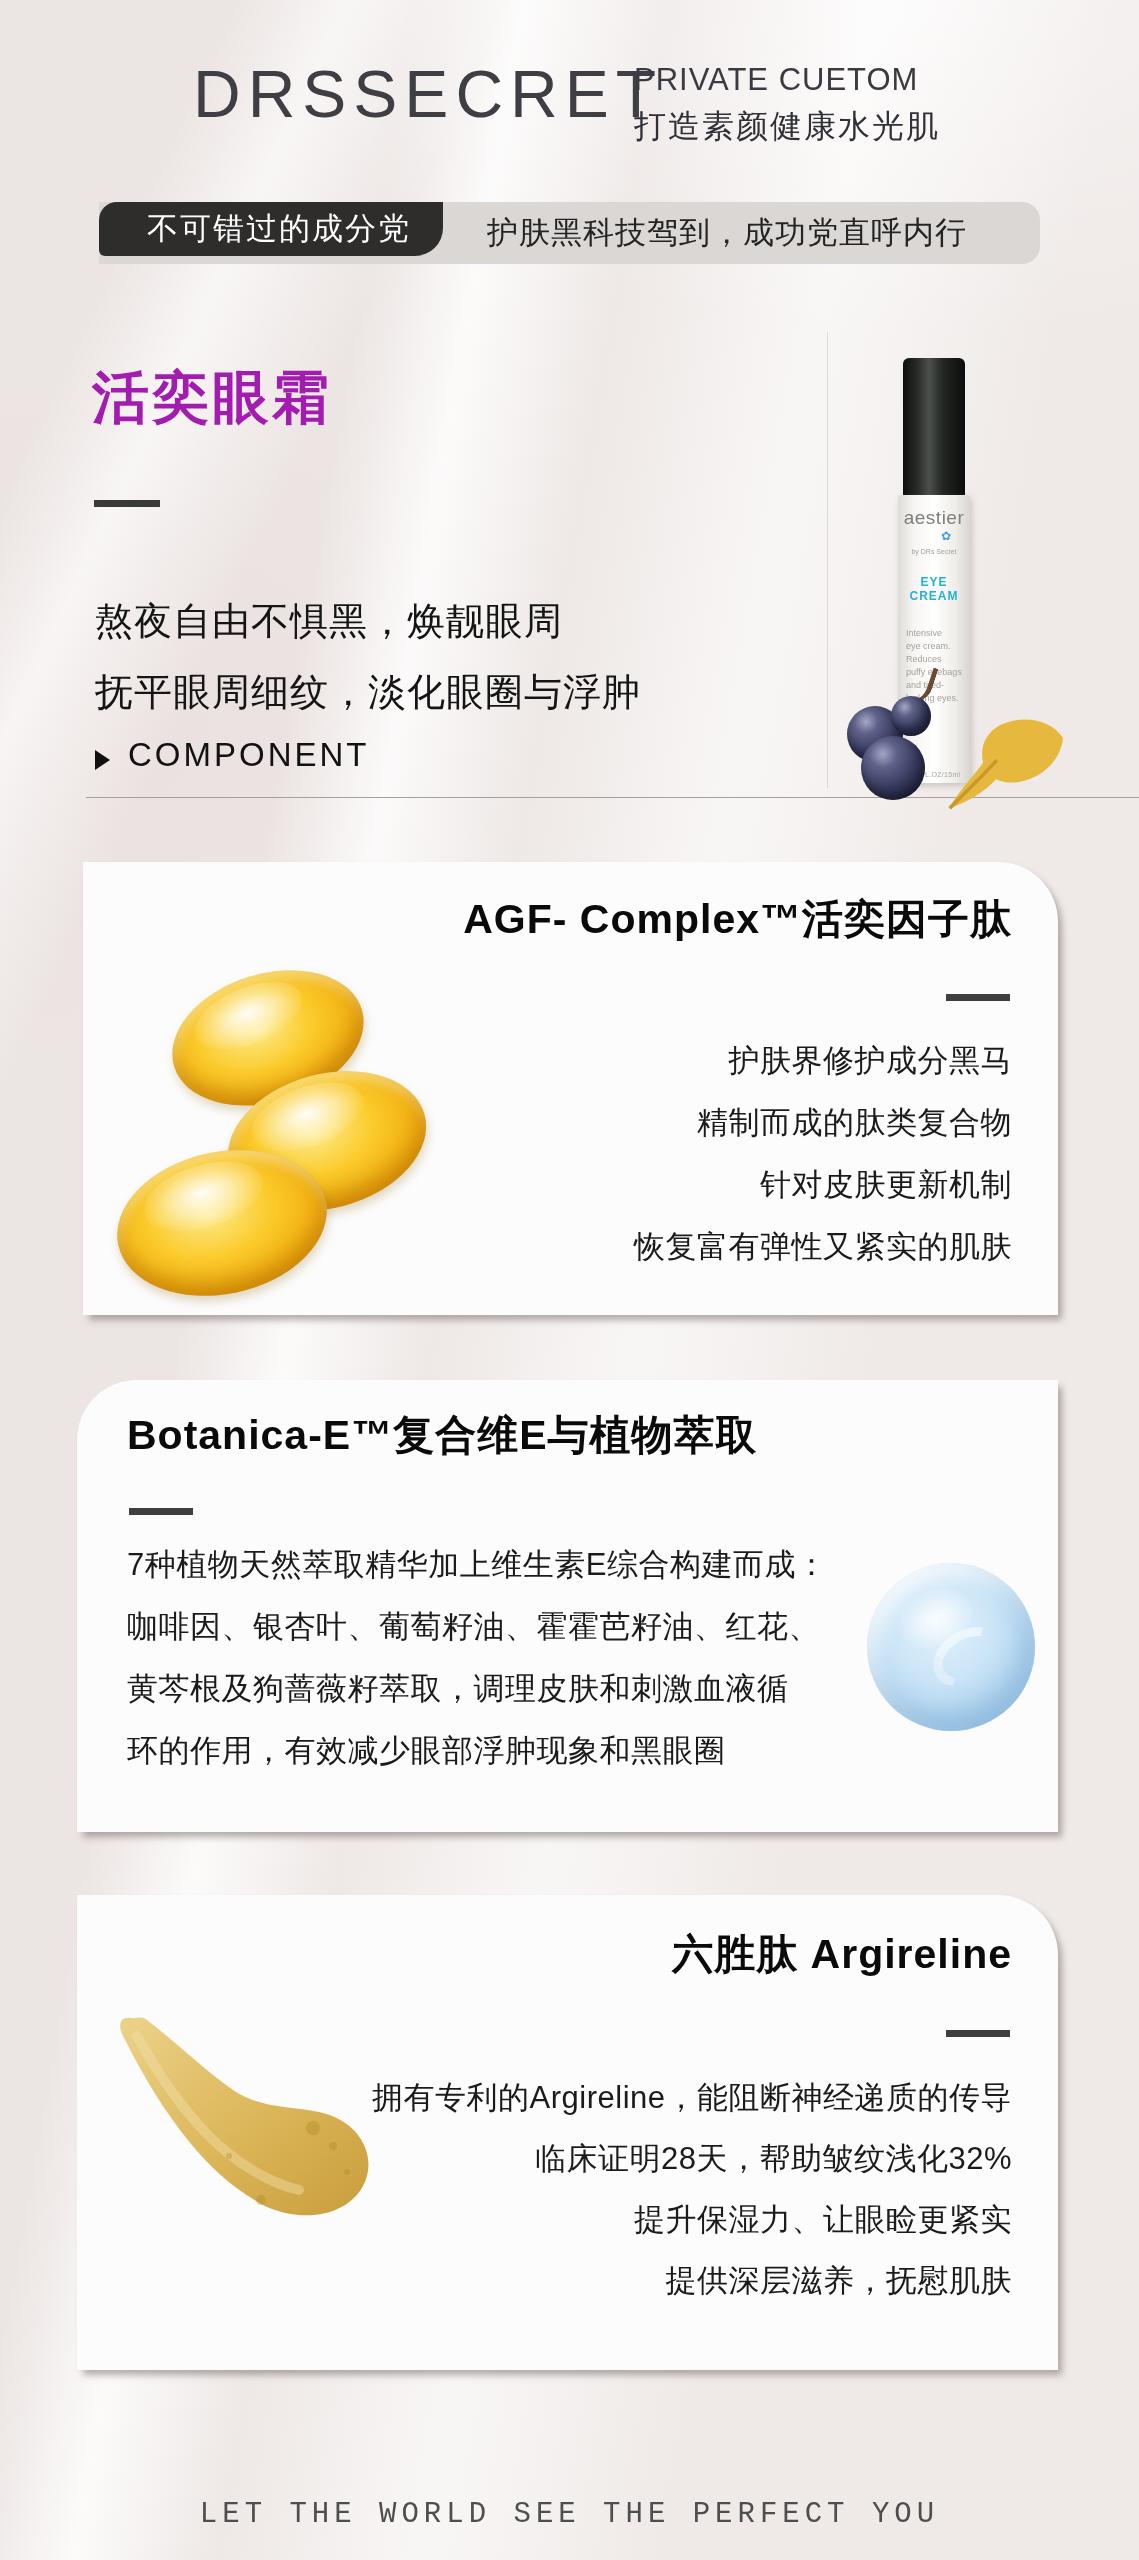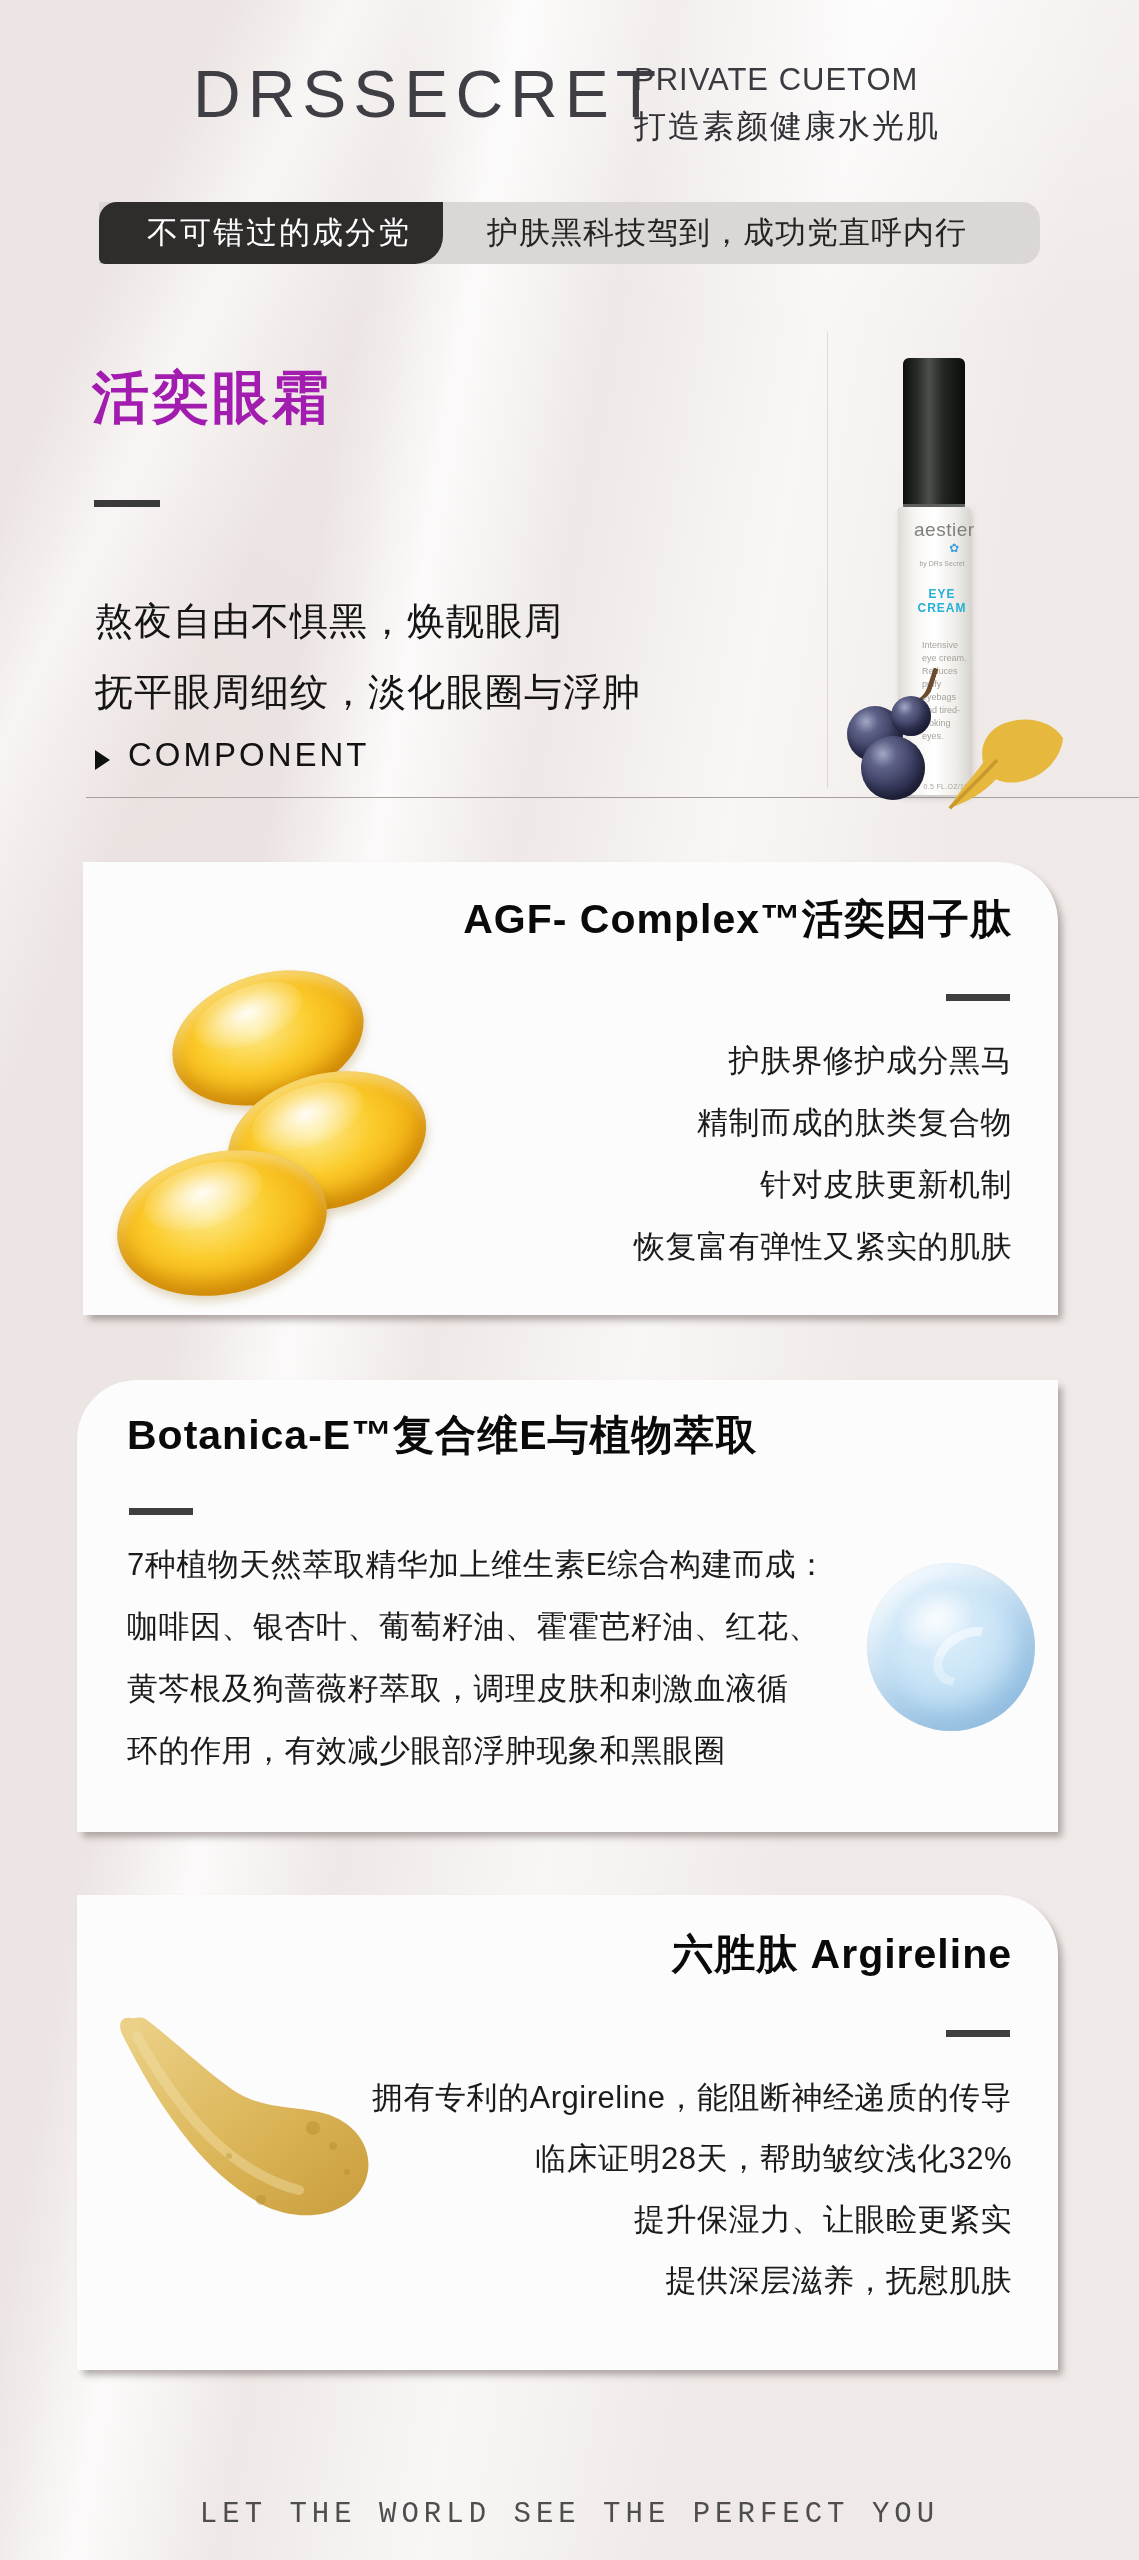--- a/index.html
+++ b/index.html
@@ -19,44 +19,44 @@
   
   .logo { left:193px; top:56px; font-size:66px; font-weight:400; letter-spacing:7px;
           color:#3e3e44; }
   .tag-block { left:634px; top:62px; }
   .tag-en { font-size:31px; letter-spacing:1px; color:#3a3a40; font-weight:500; }
   .tag-cn { font-size:32px; letter-spacing:2px; color:#303036; margin-top:7px; }
 
   
   .banner { left:99px; top:202px; width:941px; height:62px; }
   .banner-bar { position:absolute; inset:0; background:#dbd7d5; border-radius:0 18px 18px 0; }
-  .banner-tag { position:absolute; left:0; top:0; width:344px; height:62px; background:#2f2d2c;
+  .banner-tag { position:absolute; left:0; top:0; width:344px; height:54px; background:#2f2d2c;
                 border-radius:18px 0 28px 6px; color:#fff; font-size:31px; letter-spacing:2px;
                 display:flex; align-items:center; justify-content:center;padding-left:16px; }
   .banner-headline { position:absolute; left:388px; top:0; height:62px; display:flex; align-items:center;
                      font-size:31px; color:#242424; letter-spacing:1px; font-weight:500; }
 
   
   .product-title { left:92px; top:360px; font-size:57px; font-weight:bold; color:#a21caf; letter-spacing:3px; }
   .hero-dash { left:94px; top:500px; width:66px; height:7px; background:#3a3a3a; }
   .subtitle { left:95px; top:586px; font-size:38px; color:#151515; line-height:71px; letter-spacing:1px; }
   .component-tri { left:95px; top:750px; width:0; height:0;
                    border-left:15px solid #101010; border-top:10px solid transparent; border-bottom:10px solid transparent; }
   .component-label { left:128px; top:736px; font-size:33px; letter-spacing:3px; color:#121212; }
   .section-line { left:86px; top:797px; width:1053px; height:1px; background:#a5a09d; }
   .hero-vline { left:827px; top:332px; width:1px; height:456px; background:rgba(70,60,58,.14); }
 
   
   .bottle { left:845px; top:328px; width:250px; height:478px; z-index:3; }
   .bottle-cap { position:absolute; left:58px; top:30px; width:62px; height:150px; border-radius:6px 6px 2px 2px;
      background:linear-gradient(90deg,#0e100e 0%,#272a27 22%,#4b504a 42%,#232623 65%,#0b0c0b 100%);
      border-bottom:4px solid #5c5f5c; }
-  .bottle-body { position:absolute; left:53px; top:179px; width:72px; height:288px; border-radius:3px 3px 5px 5px;
+  .bottle-body { position:absolute; left:53px; top:167px; width:72px; height:288px; border-radius:3px 3px 5px 5px;
      background:linear-gradient(90deg,#dedcd7 0%,#f6f5f2 22%,#ffffff 50%,#efede9 80%,#d8d6d1 100%);
-     box-shadow:2px 3px 6px rgba(120,110,105,.3); text-align:center;padding-left:16px; }
+     box-shadow:2px 3px 6px rgba(120,110,105,.3); text-align:center; }
   .b-brand { margin-top:12px; font-size:19px; color:#7f7f7b; letter-spacing:.5px; position:relative; display:inline-block; }
   .b-flower { position:absolute; right:-12px; top:-3px; width:12px; height:12px; }
   .b-flower::before { content:"✿"; color:#3f9fe0; font-size:12px; line-height:12px; }
   .b-brand-sub { font-size:7px; color:#a2a19d; margin-top:1px; }
   .b-label { margin-top:20px; font-size:12px; font-weight:bold; color:#25b0d6; letter-spacing:1px; }
   .b-desc { margin-top:24px; text-align:left; padding-left:8px; font-size:9px; line-height:13px; color:#a6a29c; }
   .b-volume { position:absolute; bottom:5px; width:100%; font-size:7px; color:#aaa6a0; letter-spacing:.3px; }
   .berry { position:absolute; border-radius:50%;
      background:radial-gradient(circle at 34% 28%, #a3a8c6 0%, #5e6288 22%, #373a5c 55%, #212238 100%);
      box-shadow:inset -4px -6px 10px rgba(10,10,25,.5); }

